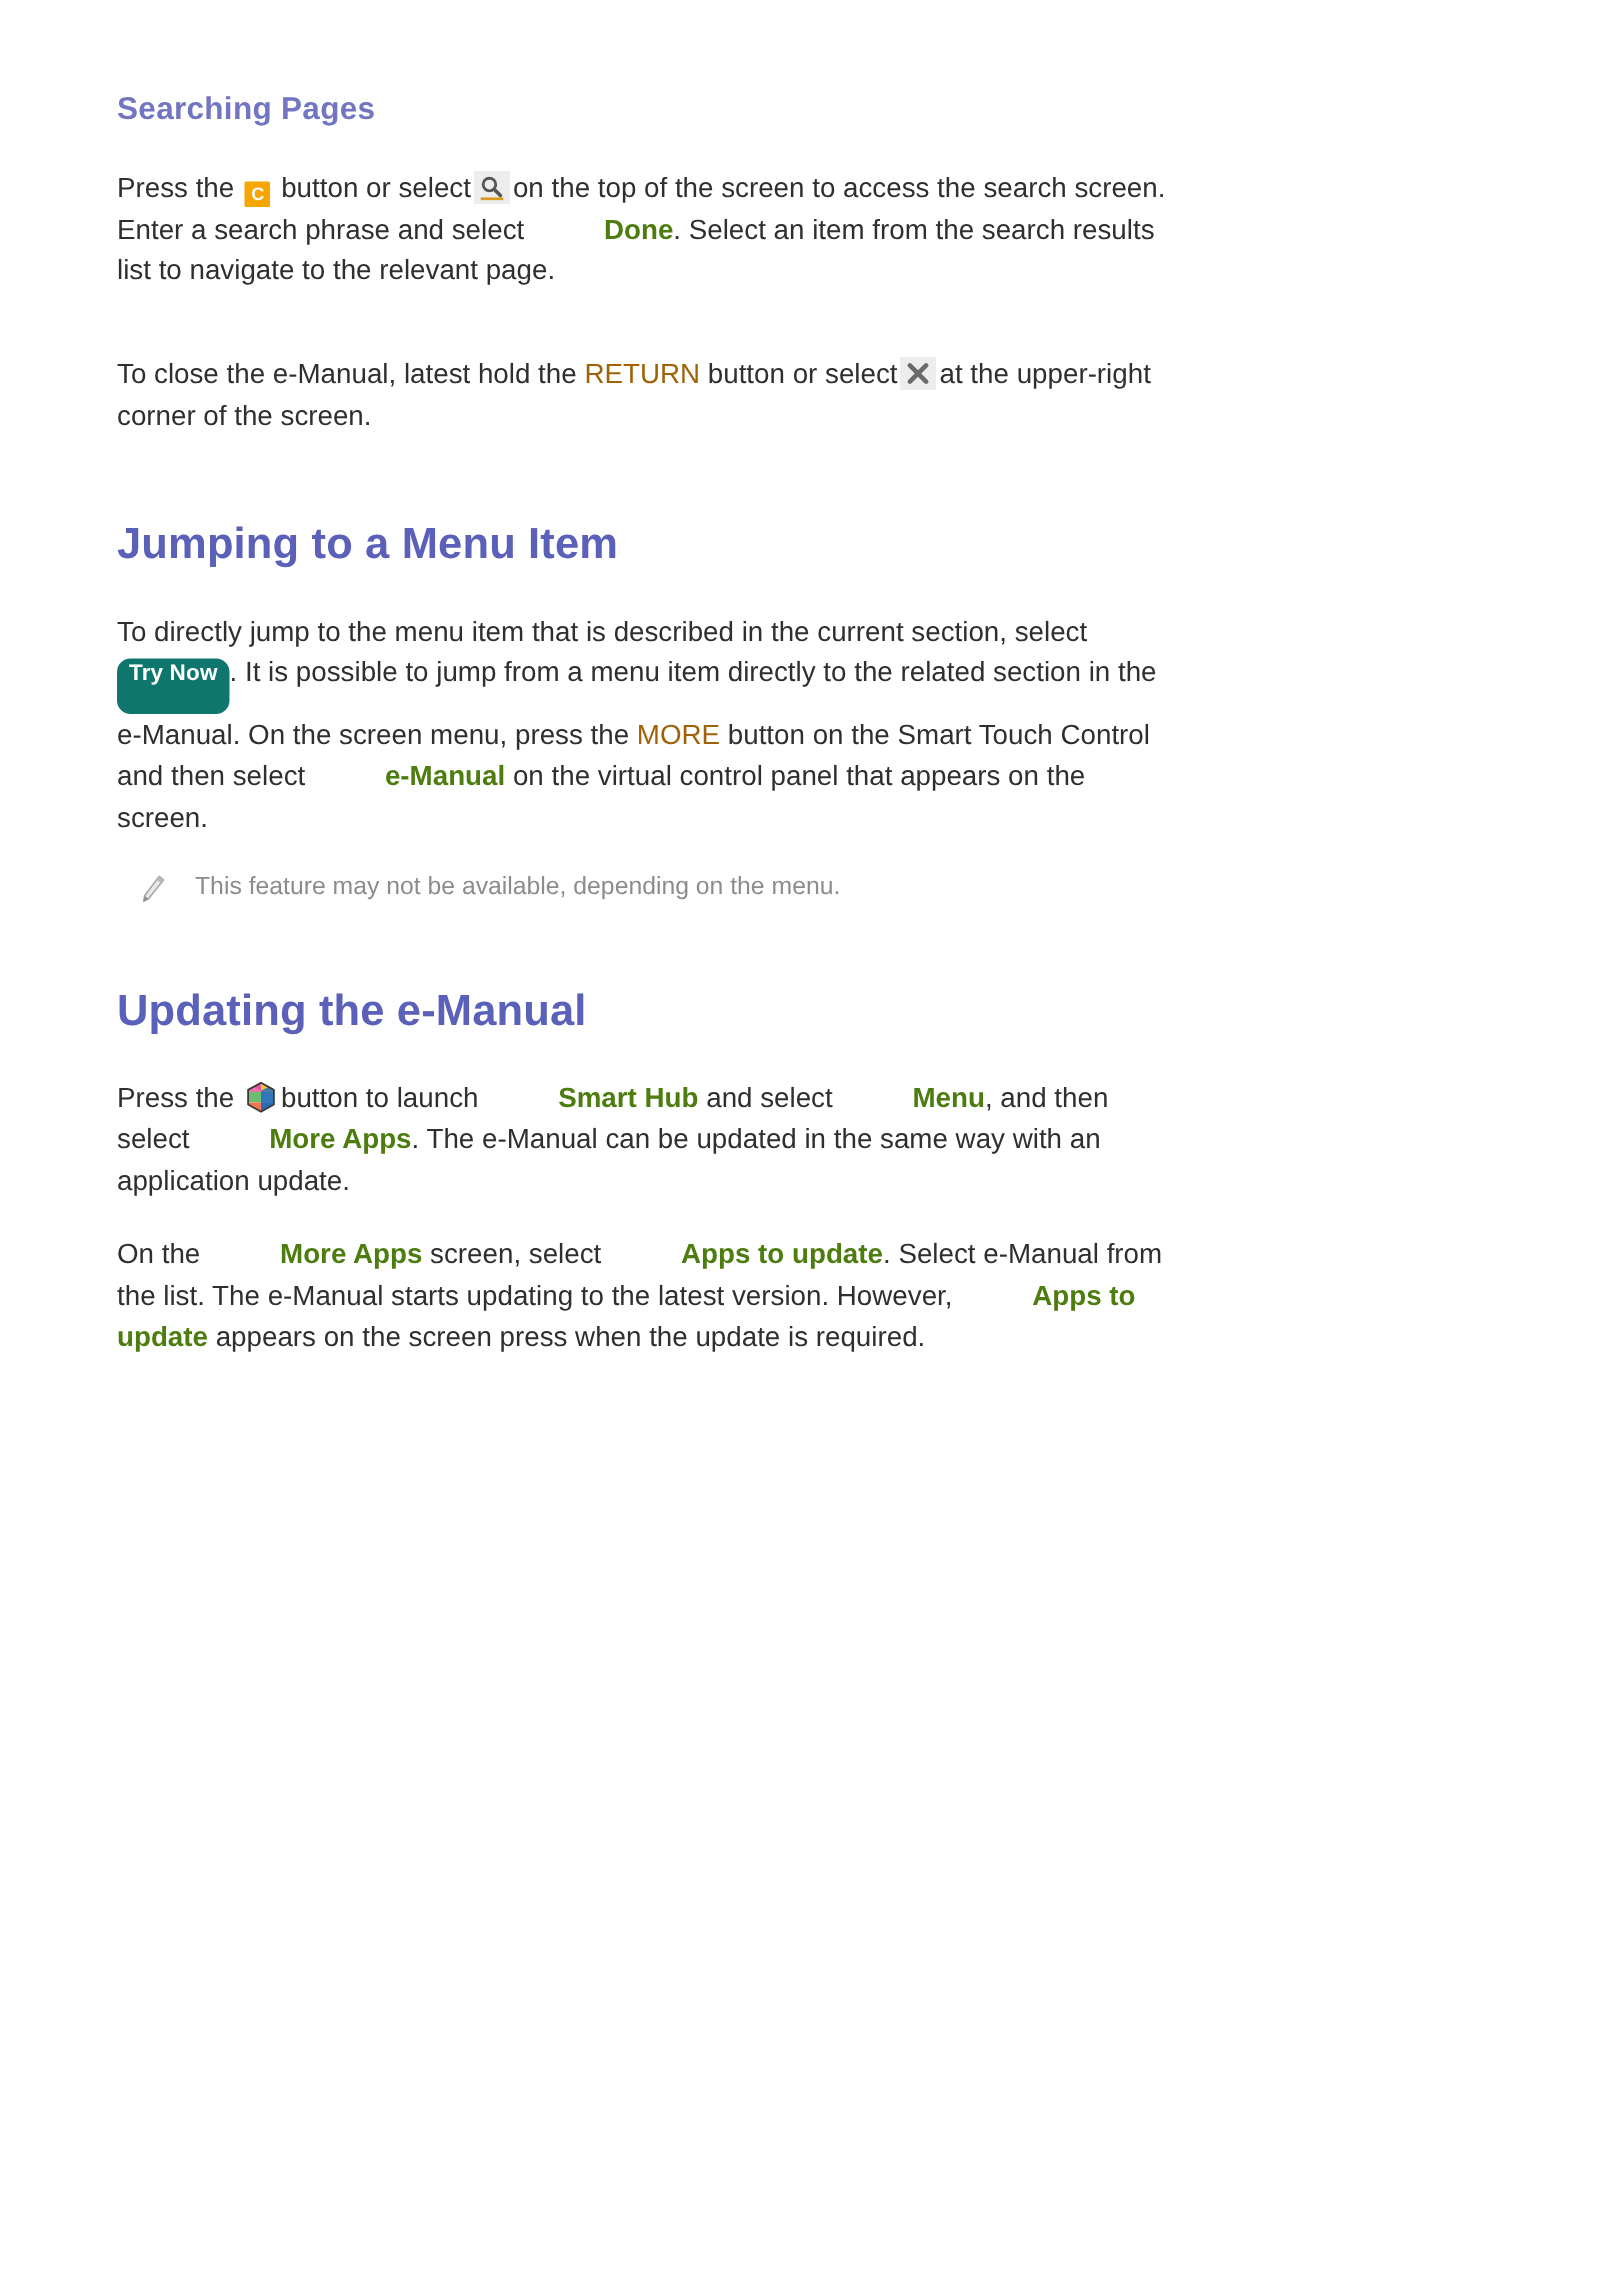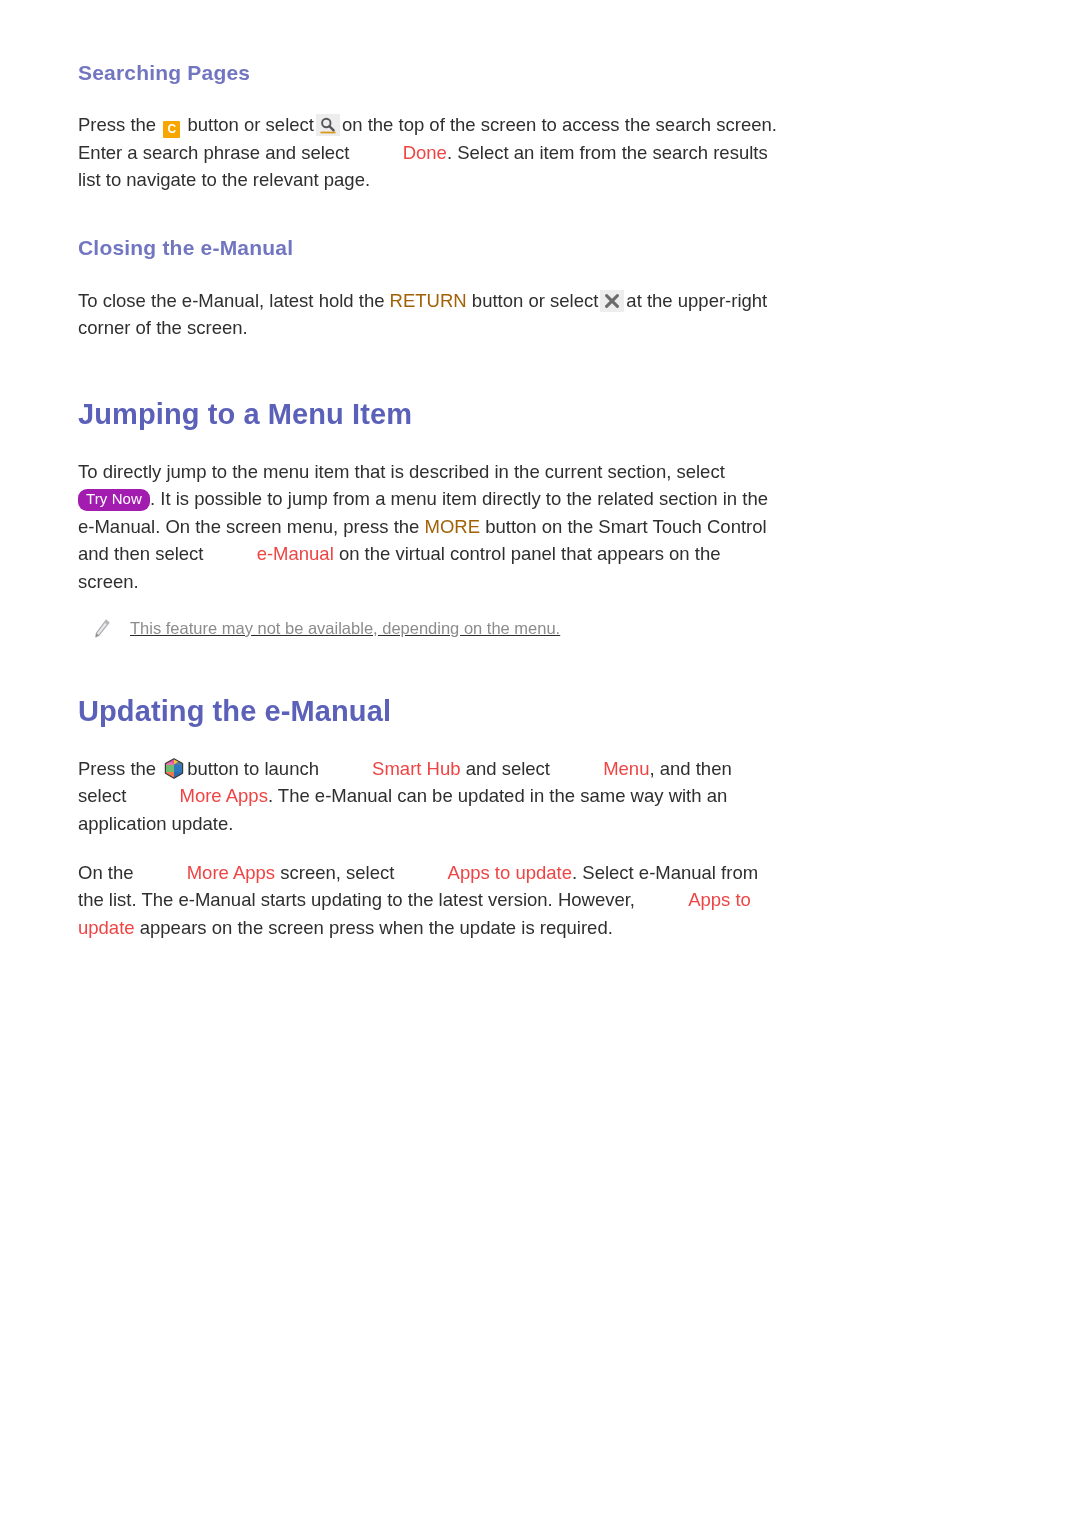--- a/index.html
+++ b/index.html
@@ -47,22 +47,22 @@
     line-height: 1.48;
     color: #2f2f2f;
     margin: 0 0 22px 0;
     text-align: left;
   }
   .spacer-lg { height: 34px; }
   .spacer-md { height: 20px; }
 
   
   .link-blue {
-    color: #ef4444;
-    font-weight: normal;
+    color: #4d7c0f;
+    font-weight: bold;
     padding-left: 48px;
   }
   .link-teal {
     color: #a16207;
     font-weight: normal;
   }
 
   
   .icon-c {
     display: inline-block;
@@ -103,37 +103,36 @@
     display: inline-block;
     width: 20px;
     height: 21px;
     vertical-align: -4px;
     margin: 0 3px;
   }
 
   
   .badge-trynow {
     display: inline-block;
-    background: #a21caf;
+    background: #0f766e;
     color: #ffffff;
     font-size: 15px;
-    font-weight: normal;
-    padding: 1px 8px 2px 8px;
+    font-weight: bold;
+    padding: 1px 8px 17px 8px;
     border-radius: 9px;
     vertical-align: 1px;
     line-height: 1.25;
     letter-spacing: 0.1px;
   }
 
   
   .note-row {
     display: flex;
     align-items: center;
     margin: 2px 0 0 14px;
-    text-decoration: underline;
   }
   .note-icon {
     flex: 0 0 auto;
     width: 20px;
     height: 22px;
     margin-right: 18px;
     position: relative;
     top: 1px;
   }
   .note-text {
@@ -157,21 +156,20 @@
         <circle cx="7.3" cy="7.0" r="4.2" fill="none" stroke="#55555a" stroke-width="1.9"></circle>
         <line x1="10.4" y1="10.2" x2="14.6" y2="14.4" stroke="#55555a" stroke-width="2.4" stroke-linecap="round"></line>
         <rect x="1.5" y="15.6" width="15" height="1.8" fill="#d99a1d"></rect>
       </svg>
     </span><span>on the top of the screen to access the search screen. Enter a search phrase and select</span>
     <span class="link-blue">Done</span><span>. Select an item from the search results list to navigate to the relevant page.</span>
   </p>
 
   <div class="spacer-md"></div>
 
-  <h2 class="sub-heading">Closing the e-Manual</h2>
 
   <p class="body-text">
     <span>To close the e-Manual, latest hold the</span>
     <span class="link-teal">RETURN</span>
     <span>button or select</span><span class="icon-x">
       <svg width="16" height="16" viewBox="0 0 16 16">
         <line x1="2.6" y1="2.6" x2="13.4" y2="13.4" stroke="#6b6b6b" stroke-width="3.1" stroke-linecap="round"></line>
         <line x1="13.4" y1="2.6" x2="2.6" y2="13.4" stroke="#6b6b6b" stroke-width="3.1" stroke-linecap="round"></line>
       </svg>
     </span><span>at the upper-right corner of the screen.</span>

